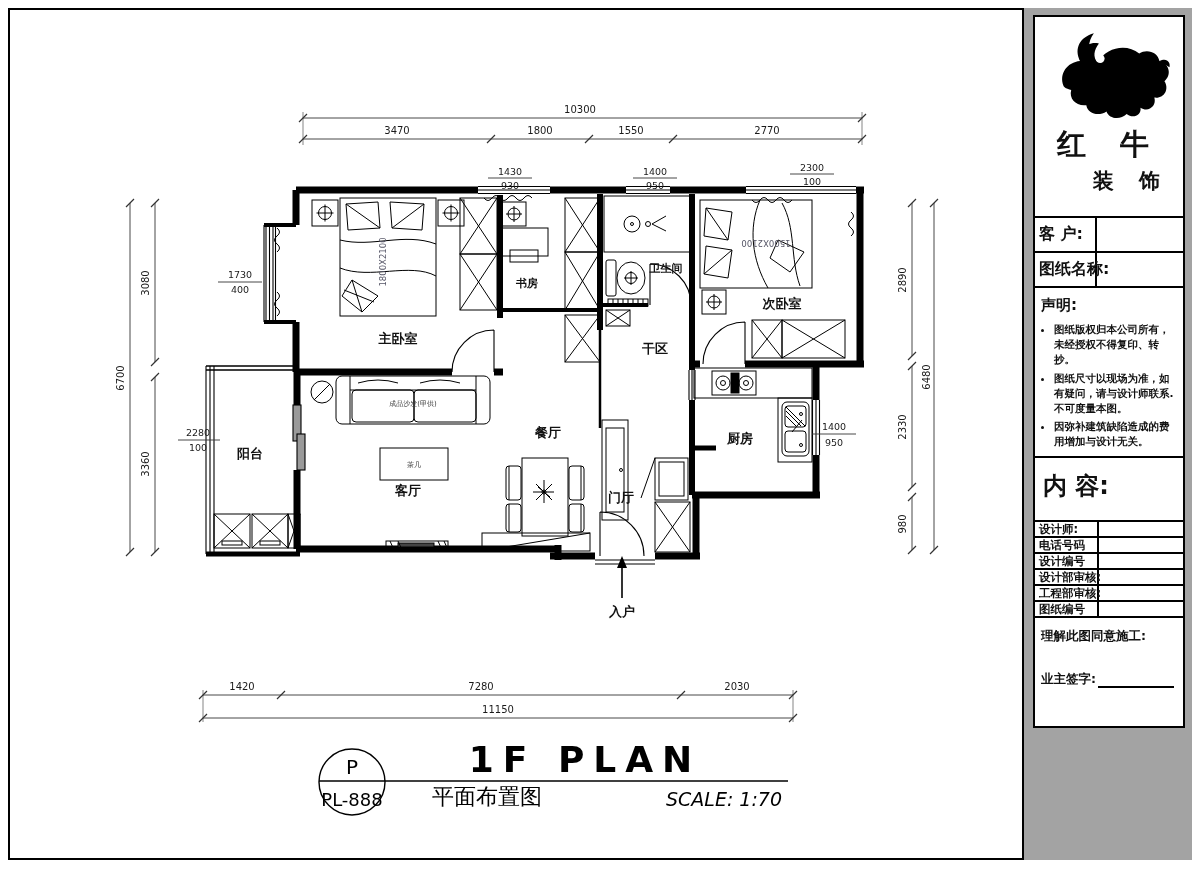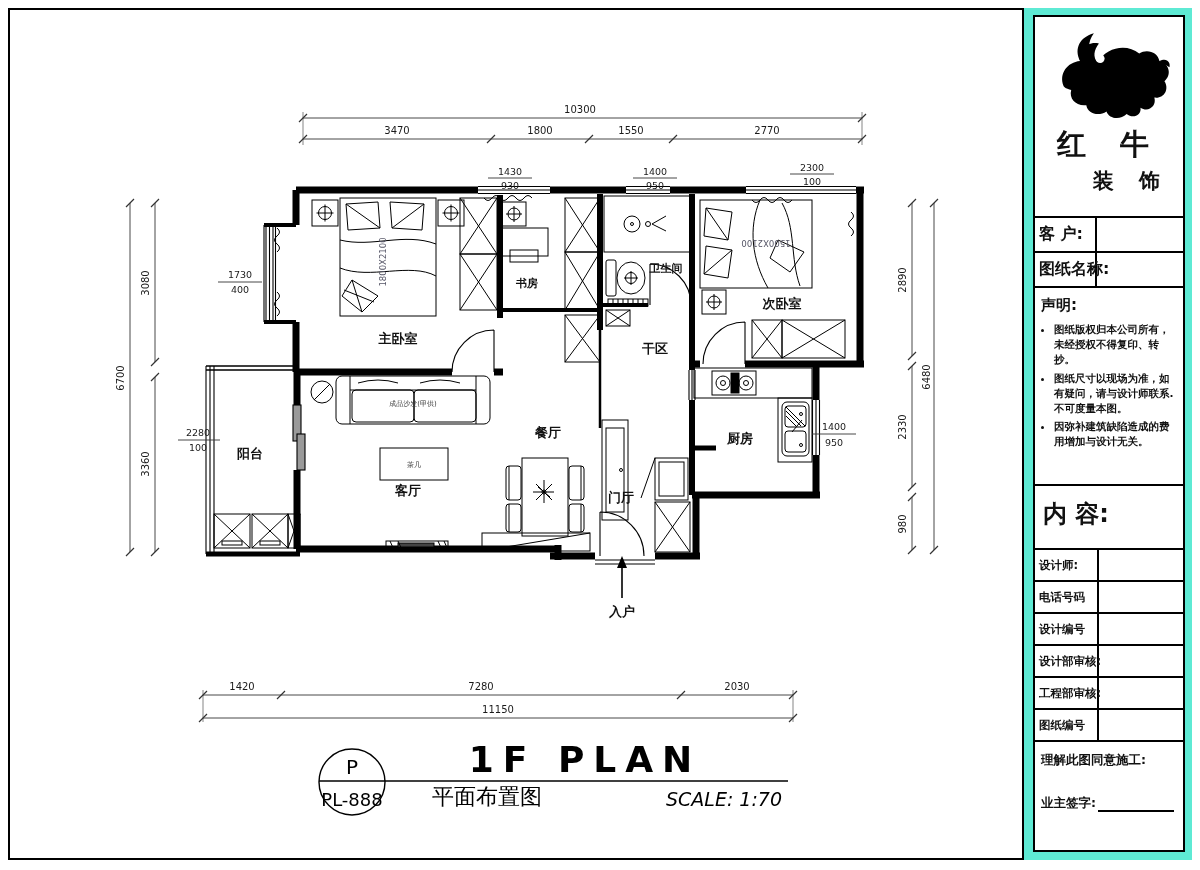--- a/index.html
+++ b/index.html
@@ -12,35 +12,35 @@
   .room{font-size:13px;font-weight:bold;fill:#111;}
   .roomsm{font-size:11px;font-weight:bold;fill:#111;}
   .tiny{font-size:7px;fill:#333;}
   .bedsize{font-size:8.5px;fill:#556;}
   .t-en{font-size:36px;font-weight:bold;letter-spacing:9px;fill:#000;}
   .t-cn{font-size:22px;fill:#000;}
   .t-scale{font-size:19px;font-style:italic;fill:#000;}
   .t-code{font-size:18px;fill:#000;}
   .t-p{font-size:20px;fill:#000;}
 
-  .titleblock{position:absolute;left:1022px;top:8px;width:170px;height:852px;border-left:2px solid #000;box-sizing:border-box;padding:7px 7px 7px 9px;background:#5eead4;}
+  .titleblock{position:absolute;left:1022px;top:8px;width:170px;height:852px;border-left:2px solid #000;box-sizing:border-box;padding:7px 7px 7px 9px;background:#a3a3a3;}
   .box{border:2px solid #000;box-sizing:border-box;background:#fff;}
   .box + .box{margin-top:-2px;}
   .logo-box{height:203px;display:flex;flex-direction:column;align-items:center;justify-content:flex-start;padding-top:6px;}
   .brand-top{font-size:29px;font-weight:bold;letter-spacing:12px;margin-top:2px;white-space:nowrap;}
   .brand-bottom{font-size:21px;font-weight:bold;letter-spacing:9px;align-self:flex-end;margin-right:14px;margin-top:2px;white-space:nowrap;}
   .frow{display:flex;height:37px;}
   .frow .lbl{width:62px;border-right:2px solid #000;font-size:16px;font-weight:bold;display:flex;align-items:center;padding-left:4px;box-sizing:border-box;white-space:nowrap;}
   .frow .val{flex:1;}
-  .statement{height:200px;padding:8px 4px 0 6px;}
+  .statement{height:172px;padding:8px 4px 0 6px;}
   .st-title{font-size:15px;font-weight:bold;}
   .statement ul{margin:7px 0 0 13px;padding:0;}
   .statement li{font-size:10.5px;font-weight:bold;line-height:1.42;margin-bottom:4px;}
   .content-box{height:66px;font-size:24px;font-weight:bold;padding:12px 0 0 8px;box-sizing:border-box;}
-  .irow{display:flex;height:34px;}
+  .irow{display:flex;height:18px;}
   .irow .lbl{width:64px;border-right:2px solid #000;font-size:11.5px;font-weight:bold;display:flex;align-items:center;padding-left:4px;box-sizing:border-box;white-space:nowrap;}
   .irow .val{flex:1;}
   .footer-box{height:112px;padding:10px 4px 0 6px;font-size:12.5px;font-weight:bold;box-sizing:border-box;}
   .sig-row{margin-top:26px;display:flex;align-items:flex-end;}
   .sig-line{display:inline-block;width:76px;border-bottom:2px solid #000;height:12px;margin-left:2px;}
 </style>
 </head>
 <body>
 
 <div class="page-border"></div>

